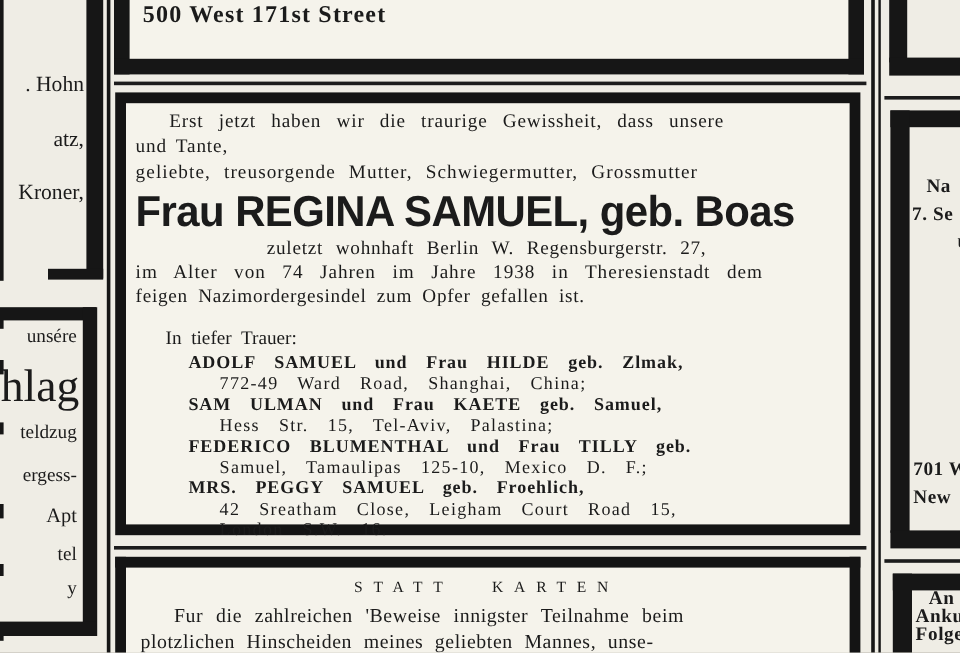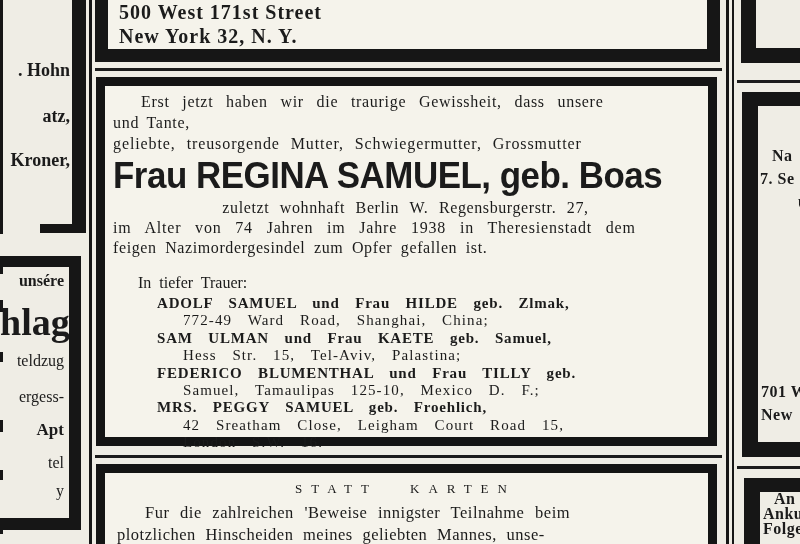--- a/index.html
+++ b/index.html
@@ -3,21 +3,21 @@
 <meta charset="utf-8">
 <style>
   html,body{margin:0;padding:0;background:#a8a59d;}
   .page{position:relative;width:800px;height:544px;background:#efede5;overflow:hidden;
         font-family:"Liberation Serif","DejaVu Serif",serif;color:#1b1b1b;}
   .bar{position:absolute;background:#161616;}
   .rule{position:absolute;background:#1c1c1c;height:3px;}
   .boxfill{position:absolute;background:#f5f3eb;}
 
   
-  .lfrag{position:absolute;left:0;text-align:right;font-weight:700;white-space:nowrap;}
+  .lfrag{position:absolute;left:0;text-align:right;font-weight:400;white-space:nowrap;}
 
   
   .masthead-text{position:absolute;left:119px;top:0px;font-weight:700;font-size:20px;
                  line-height:24px;letter-spacing:1px;white-space:nowrap;}
 
   
   .main-box{position:absolute;left:96px;top:77px;width:621px;height:369px;
             border:9px solid #141414;background:#f5f3eb;box-sizing:border-box;
             padding:5px 10px 0 8px;}
   .intro-line{font-size:16px;line-height:21px;white-space:nowrap;letter-spacing:0.7px;word-spacing:8px;}
@@ -79,21 +79,20 @@
   <div class="lfrag" style="width:64px;top:482px;font-size:16px;font-weight:400;">y</div>
 
   <div class="bar" style="left:89px;top:0;width:3px;height:544px;"></div>
 
   <div class="boxfill" style="left:108px;top:0;width:599px;height:49px;"></div>
   <div class="bar" style="left:95px;top:0;width:13px;height:62px;"></div>
   <div class="bar" style="left:707px;top:0;width:13px;height:62px;"></div>
   <div class="bar" style="left:95px;top:49px;width:625px;height:13px;"></div>
   <div class="masthead-text">
     <div>500 West 171st Street</div>
-    <div>New York 32, N. Y.</div>
   </div>
 
   <div class="rule" style="left:95px;top:68px;width:627px;"></div>
 
   <div class="main-box">
     <div class="intro-line indent">Erst jetzt haben wir die traurige Gewissheit, dass unsere</div>
     <div class="intro-line" style="word-spacing:3px;">und Tante,</div>
     <div class="intro-line" style="letter-spacing:0.9px;word-spacing:6px;">geliebte, treusorgende Mutter, Schwiegermutter, Grossmutter</div>
     <div class="headline">Frau REGINA SAMUEL, geb. Boas</div>
     <div class="residence">zuletzt wohnhaft Berlin W. Regensburgerstr. 27,</div>

